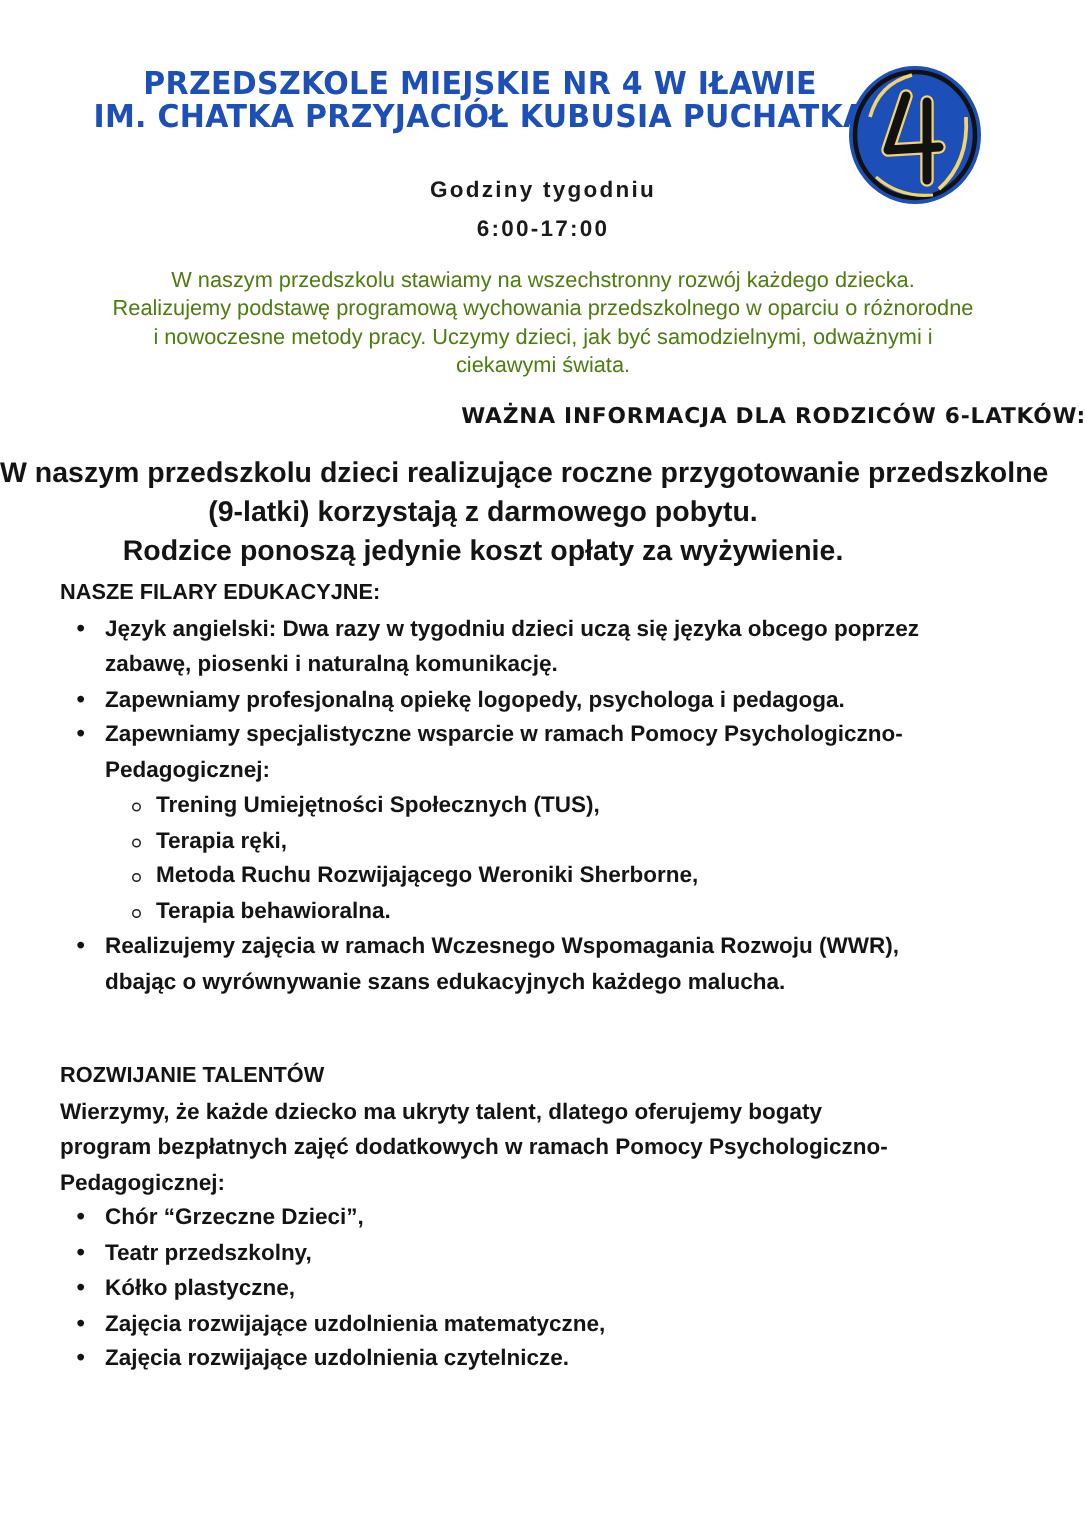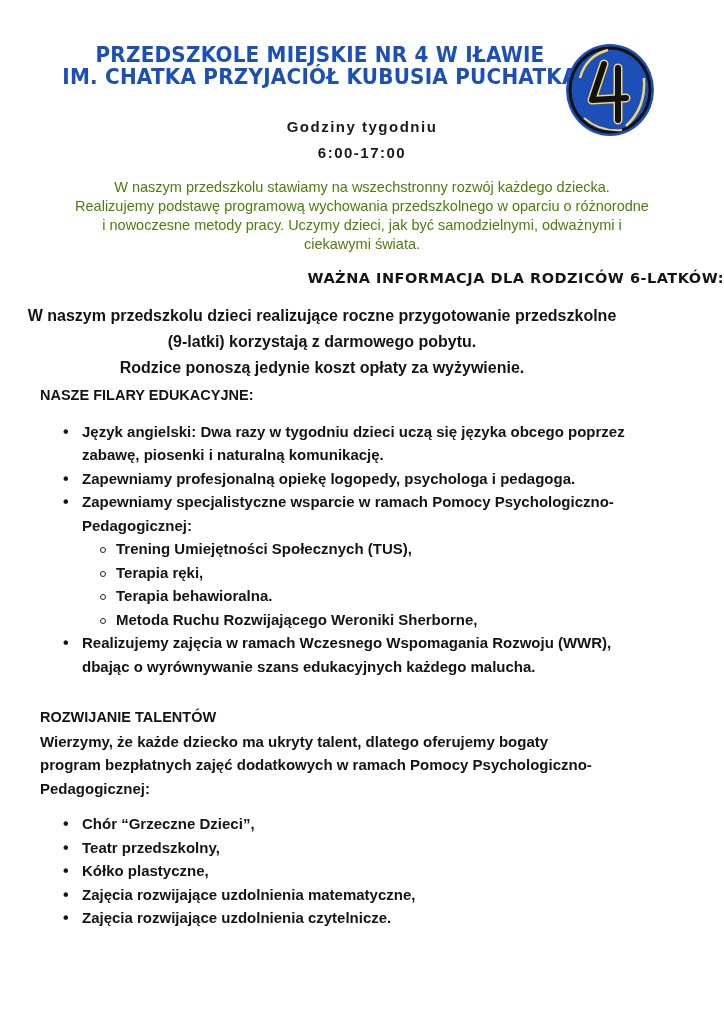--- a/index.html
+++ b/index.html
@@ -18,28 +18,28 @@
     .hours-label { top: 118px; font-size: 15px; }
     .hours-value { top: 144px; font-size: 15px; }
 
     .intro { position: absolute; left: 30px; top: 178px; width: 664px; text-align: center;
       font-family: "Liberation Sans", sans-serif; font-size: 14.5px; line-height: 19px; color: #4d7c0f; }
     .intro div { white-space: nowrap; }
 
     .notice-head { position: absolute; left: 0; top: 270px; width: 724px; text-align: right;
       font-family: "DejaVu Sans", sans-serif; font-weight: bold; font-size: 14.5px; letter-spacing: 0.5px; }
     .notice { position: absolute; left: 0; top: 303px; width: 644px; text-align: center;
-      font-family: "Liberation Sans", sans-serif; font-weight: bold; font-size: 16px; line-height: 26px; }
+      font-family: "Liberation Sans", sans-serif; font-weight: bold; font-size: 19px; line-height: 26px; }
     .notice div { white-space: nowrap; }
 
     .section { position: absolute; left: 40px; width: 660px;
       font-family: "Liberation Sans", sans-serif; font-size: 15px; line-height: 23.5px; }
     .sec-head { font-weight: bold; font-size: 14.5px; }
     .bold { font-weight: bold; }
-    ul { margin: 12px; padding: 0; list-style: none; }
+    ul { margin: 0; padding: 0; list-style: none; }
     li { position: relative; white-space: nowrap; }
     li.l1 { padding-left: 30px; }
     li.l1::before { content: "•"; position: absolute; left: 11px; top: 0; font-size: 16px; }
     li.l2 { padding-left: 64px; }
     li.l2::before { content: ""; position: absolute; left: 48px; top: 10px; width: 4px; height: 4px;
       border: 1.3px solid #222; border-radius: 50%; }
     .cont { padding-left: 30px; white-space: nowrap; }
     .sec1 { top: 384px; }
     .sec2 { top: 706px; }
   </style>
@@ -83,22 +83,22 @@
   <div class="section sec1">
     <div class="sec-head">NASZE FILARY EDUKACYJNE:</div>
     <ul class="bold">
       <li class="l1"><span>Język angielski: Dwa razy w tygodniu dzieci uczą się języka obcego poprzez</span></li>
       <div class="cont">zabawę, piosenki i naturalną komunikację.</div>
       <li class="l1"><span>Zapewniamy profesjonalną opiekę logopedy, psychologa i pedagoga.</span></li>
       <li class="l1"><span>Zapewniamy specjalistyczne wsparcie w ramach Pomocy Psychologiczno-</span></li>
       <div class="cont">Pedagogicznej:</div>
       <li class="l2">Trening Umiejętności Społecznych (TUS),</li>
       <li class="l2">Terapia ręki,</li>
+      <li class="l2">Metoda Ruchu Rozwijającego Weroniki Sherborne,</li>
       <li class="l2">Terapia behawioralna.</li>
-      <li class="l2">Metoda Ruchu Rozwijającego Weroniki Sherborne,</li>
       <li class="l1"><span>Realizujemy zajęcia w ramach Wczesnego Wspomagania Rozwoju (WWR),</span></li>
       <div class="cont">dbając o wyrównywanie szans edukacyjnych każdego malucha.</div>
     </ul>
   </div>
 
   <div class="section sec2">
     <div class="sec-head">ROZWIJANIE TALENTÓW</div>
     <div class="bold">
       <div>Wierzymy, że każde dziecko ma ukryty talent, dlatego oferujemy bogaty</div>
       <div>program bezpłatnych zajęć dodatkowych w ramach Pomocy Psychologiczno-</div>

